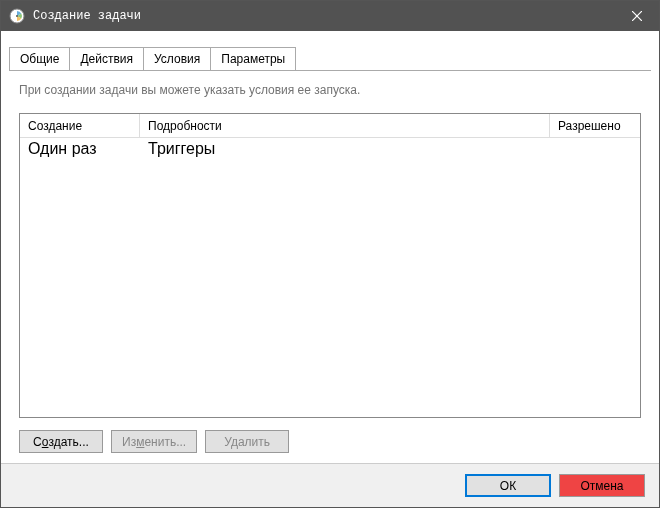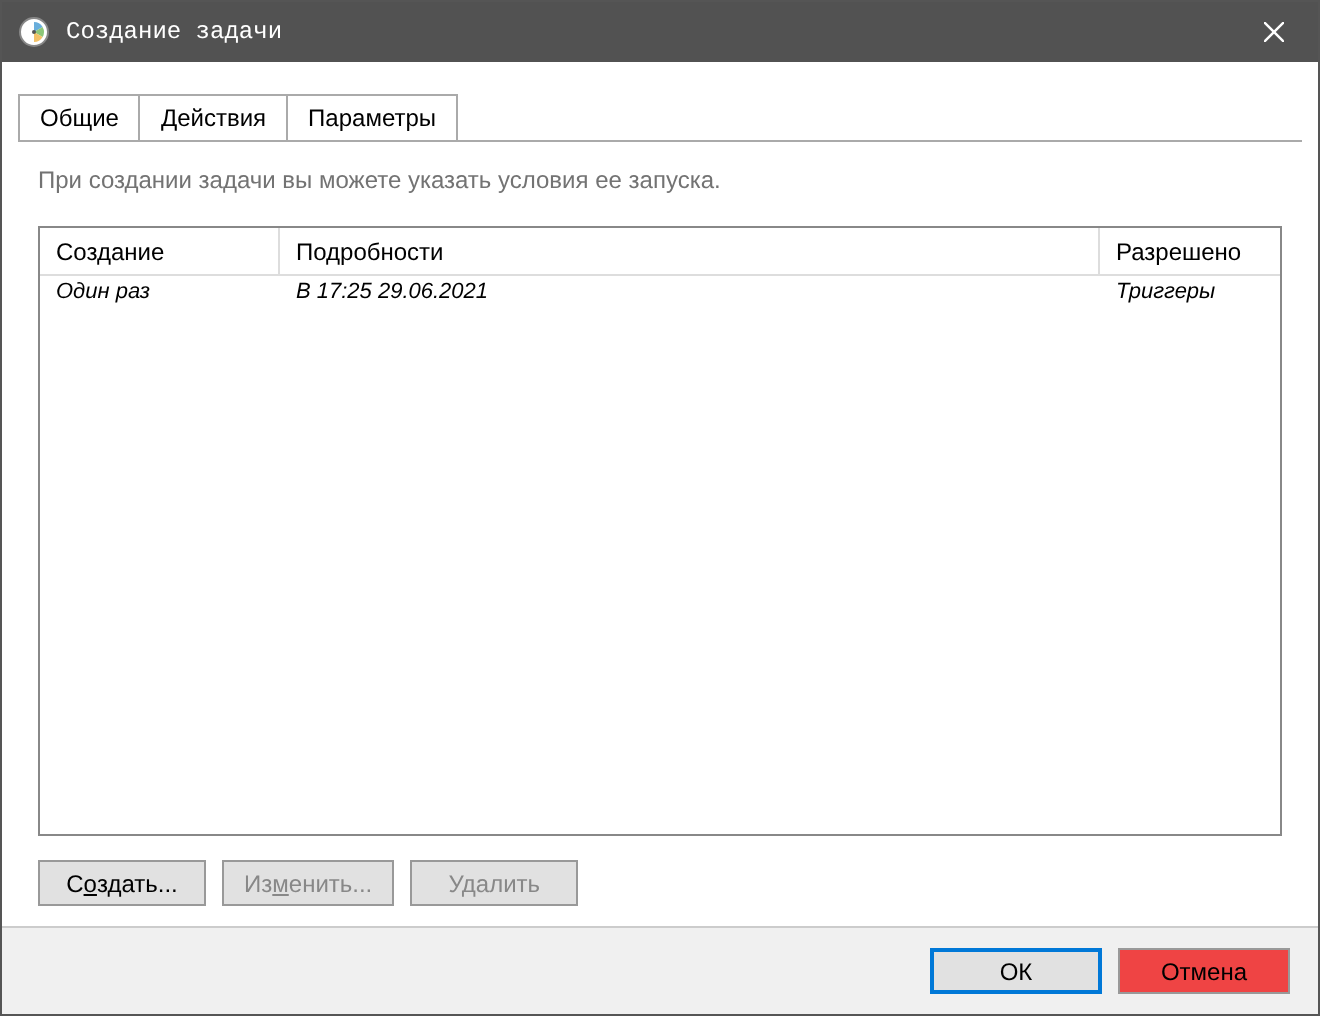--- a/index.html
+++ b/index.html
@@ -108,22 +108,21 @@
   .col:last-child{ border-right:none; }
   .col-trigger { width: 120px; }
   .col-details { flex: 1; }
   .col-state { width: 90px; }
   .list-row {
     display: flex;
     height: 20px;
   }
   .list-row .cell {
     padding: 2px 8px;
-    font-size: 11px;
-    font-style: italic;
+    font-size: 16px;
   }
   .cell-trigger { width: 120px; }
   .cell-details { flex: 1; }
   .cell-state { width: 90px; }
   .action-row {
     display: flex;
     gap: 8px;
     margin-top: 12px;
   }
   .btn {
@@ -180,35 +179,35 @@
       <svg width="10" height="10" viewBox="0 0 10 10">
         <line x1="0" y1="0" x2="10" y2="10" stroke="#fff" stroke-width="1.2"></line>
         <line x1="10" y1="0" x2="0" y2="10" stroke="#fff" stroke-width="1.2"></line>
       </svg>
     </div>
   </div>
 
   <div class="tabs">
     <div class="tab">Общие</div>
     <div class="tab">Действия</div>
+    <div class="tab">Условия</div>
     <div class="tab">Параметры</div>
   </div>
 
   <div class="content">
     <div class="hint">При создании задачи вы можете указать условия ее запуска.</div>
 
     <div class="list">
       <div class="list-header">
         <div class="col col-trigger">Создание</div>
         <div class="col col-details">Подробности</div>
         <div class="col col-state">Разрешено</div>
       </div>
       <div class="list-row">
         <div class="cell cell-trigger">Один раз</div>
-        <div class="cell cell-details">В 17:25 29.06.2021</div>
         <div class="cell cell-state">Триггеры</div>
       </div>
     </div>
 
     <div class="action-row">
       <button class="btn">
           <span>С</span>
           <span class="ul">о</span>
           <span>здать...</span>
         </button>

